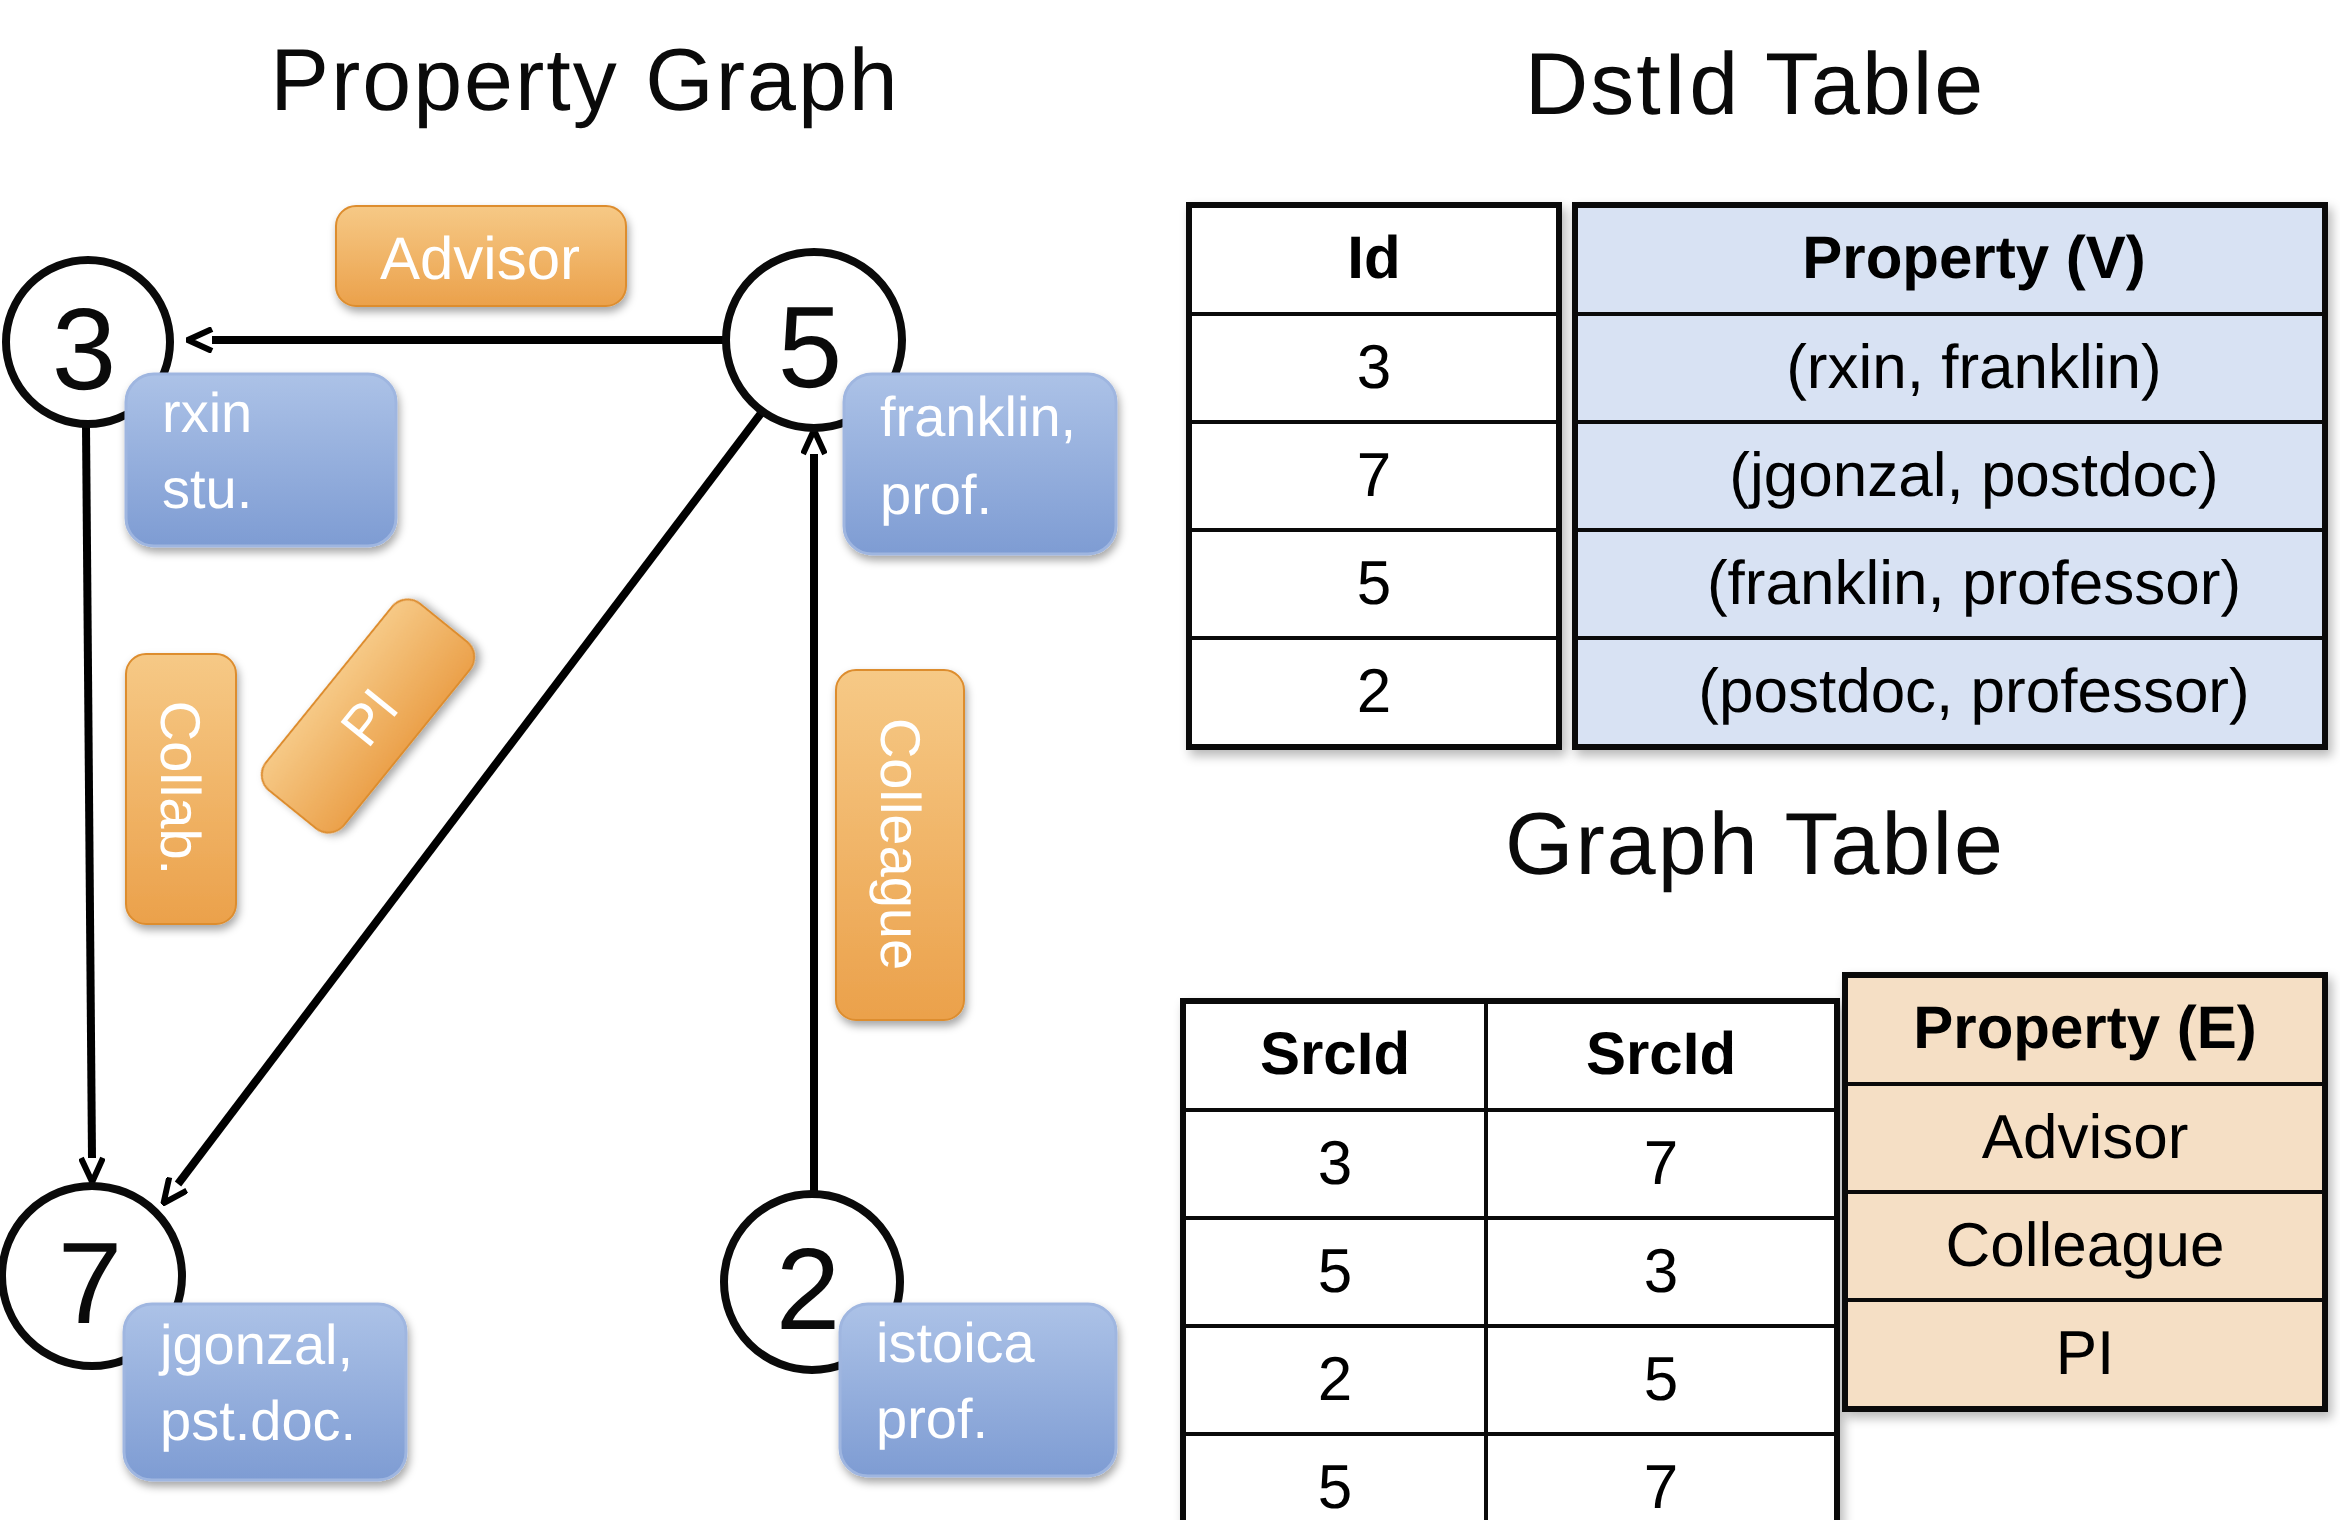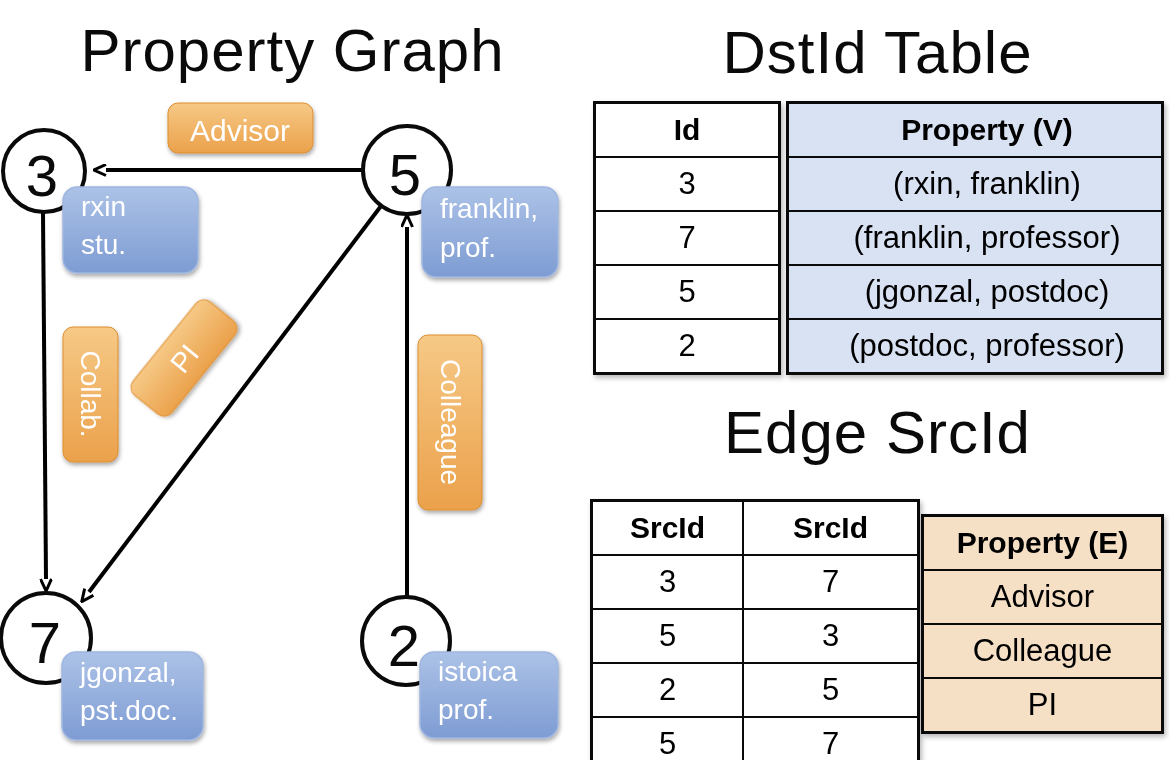--- a/index.html
+++ b/index.html
@@ -1,21 +1,21 @@
 <!DOCTYPE html>
 <html><head>
 <meta charset="utf-8">
 <style>
   html,body { margin:0; padding:0; }
   body {
     width:1170px; height:760px; position:relative; overflow:hidden;
     background:#ffffff; font-family:"Liberation Sans", sans-serif; color:#000;
   }
   .title {
-    position:absolute; text-align:center; font-size:60px; font-weight:400;
+    position:absolute; text-align:center; font-size:44px; font-weight:400;
     color:#0a0a0a; letter-spacing:1px; white-space:nowrap;
   }
   #graph-title  { left:0px;   top:16px;  width:585px; }
   #vertex-title { left:585px; top:18px;  width:585px; }
   #edge-title   { left:585px; top:398px; width:585px; }
 
   .col-box {
     position:absolute; background:#14532d; border:3px solid #0a0a0a;
     box-shadow:2px 3px 5px rgba(0,0,0,0.28);
   }
@@ -28,21 +28,21 @@
   .blue-cell { background:#D8E2F3;padding-left:24px; }
   .tan-cell  { background:#F5DFC5; }
 
   .grid-2 { display:grid; grid-template-columns:149px 1fr;margin-top:13px; }
   .grid-2 .cell:nth-child(-n+2) { border-top:none; }
   .grid-2 .cell:nth-child(even) { border-left:2px solid #0a0a0a; }
 
   #vertex-id-box   { left:593px; top:101px; width:182px; }
   #vertex-prop-box { left:786px; top:101px; width:372px; }
   #edge-src-dst-box{ left:590px; top:486px; width:324px; }
-  #edge-prop-box   { left:921px; top:486px; width:237px;margin-top:28px; }
+  #edge-prop-box   { left:921px; top:486px; width:237px; }
 
   svg text { font-family:"Liberation Sans", sans-serif; }
   .node-digit { font-size:58px; fill:#0a0a0a; }
   .box-label  { fill:#ffffff; }
 </style>
 </head>
 <body>
 
 <div id="graph-title" class="title">Property Graph</div>
 
@@ -130,26 +130,26 @@
   <div class="cell head">Id</div>
   <div class="cell">3</div>
   <div class="cell">7</div>
   <div class="cell">5</div>
   <div class="cell">2</div>
 </div>
 
 <div id="vertex-prop-box" class="col-box col">
   <div class="cell head blue-cell">Property (V)</div>
   <div class="cell blue-cell">(rxin, franklin)</div>
+  <div class="cell blue-cell">(jgonzal, postdoc)</div>
   <div class="cell blue-cell">(franklin, professor)</div>
-  <div class="cell blue-cell">(jgonzal, postdoc)</div>
   <div class="cell blue-cell">(postdoc, professor)</div>
 </div>
 
-<div id="edge-title" class="title">Edge SrcId</div>
+<div id="edge-title" class="title">Graph Table</div>
 
 <div id="edge-src-dst-box" class="col-box grid-2">
   <div class="cell head">SrcId</div>
   <div class="cell head">SrcId</div>
   <div class="cell">3</div>
   <div class="cell">7</div>
   <div class="cell">5</div>
   <div class="cell">3</div>
   <div class="cell">2</div>
   <div class="cell">5</div>

